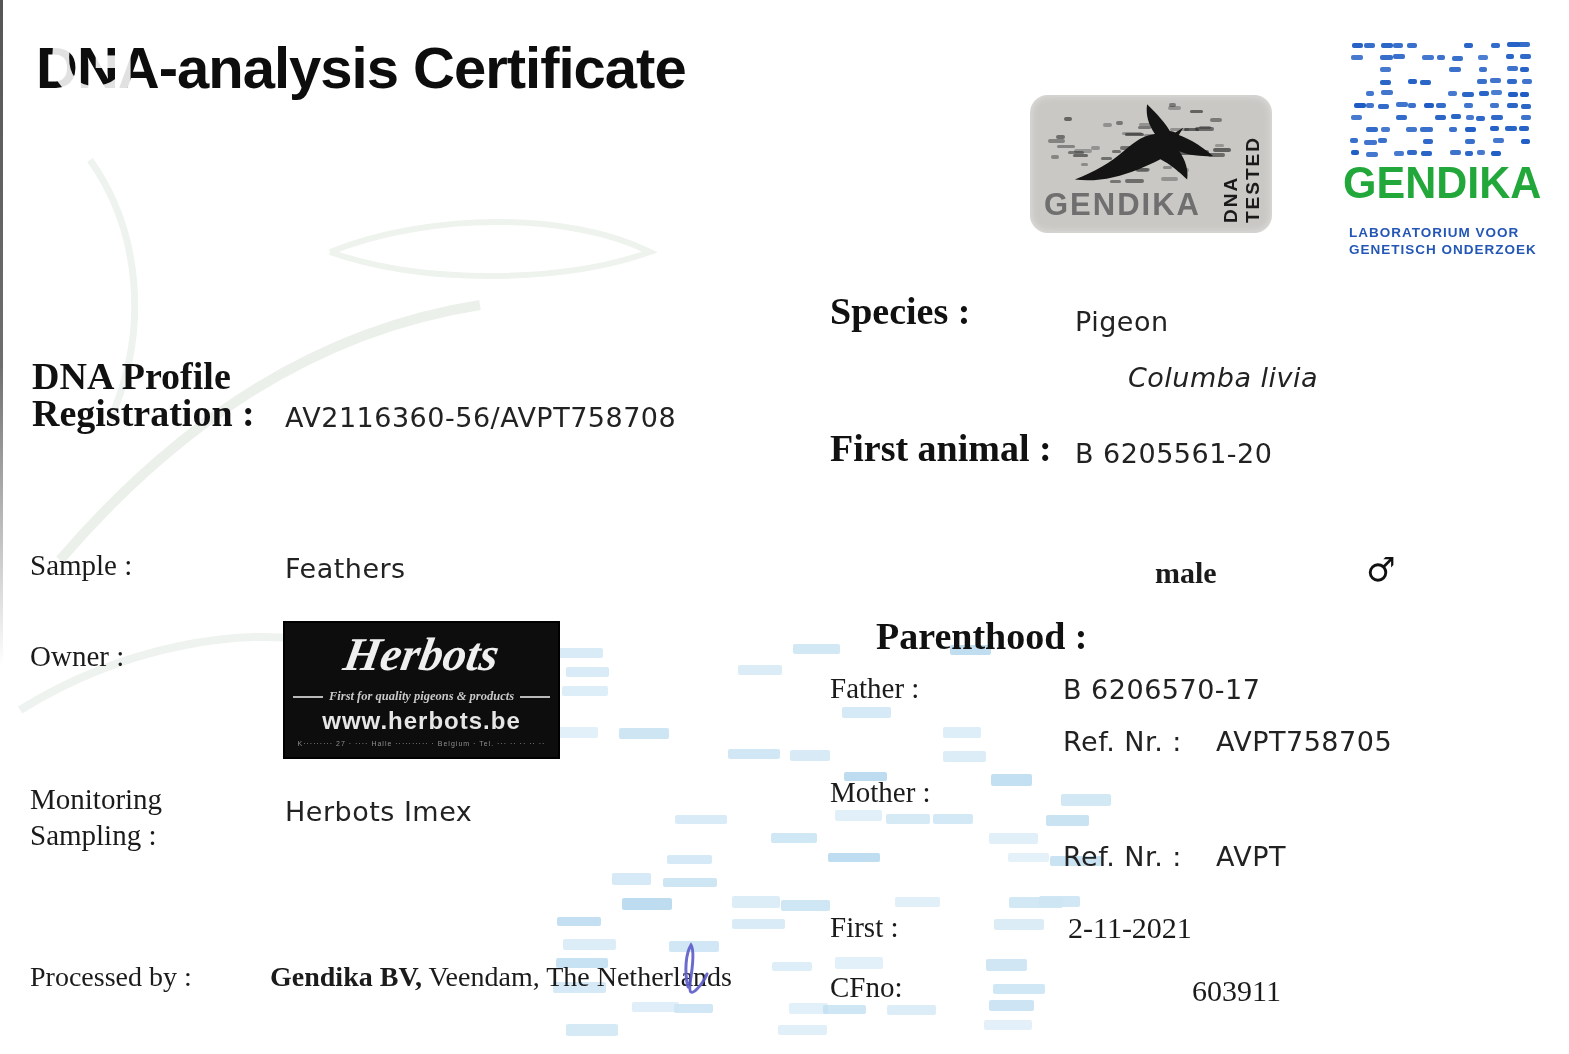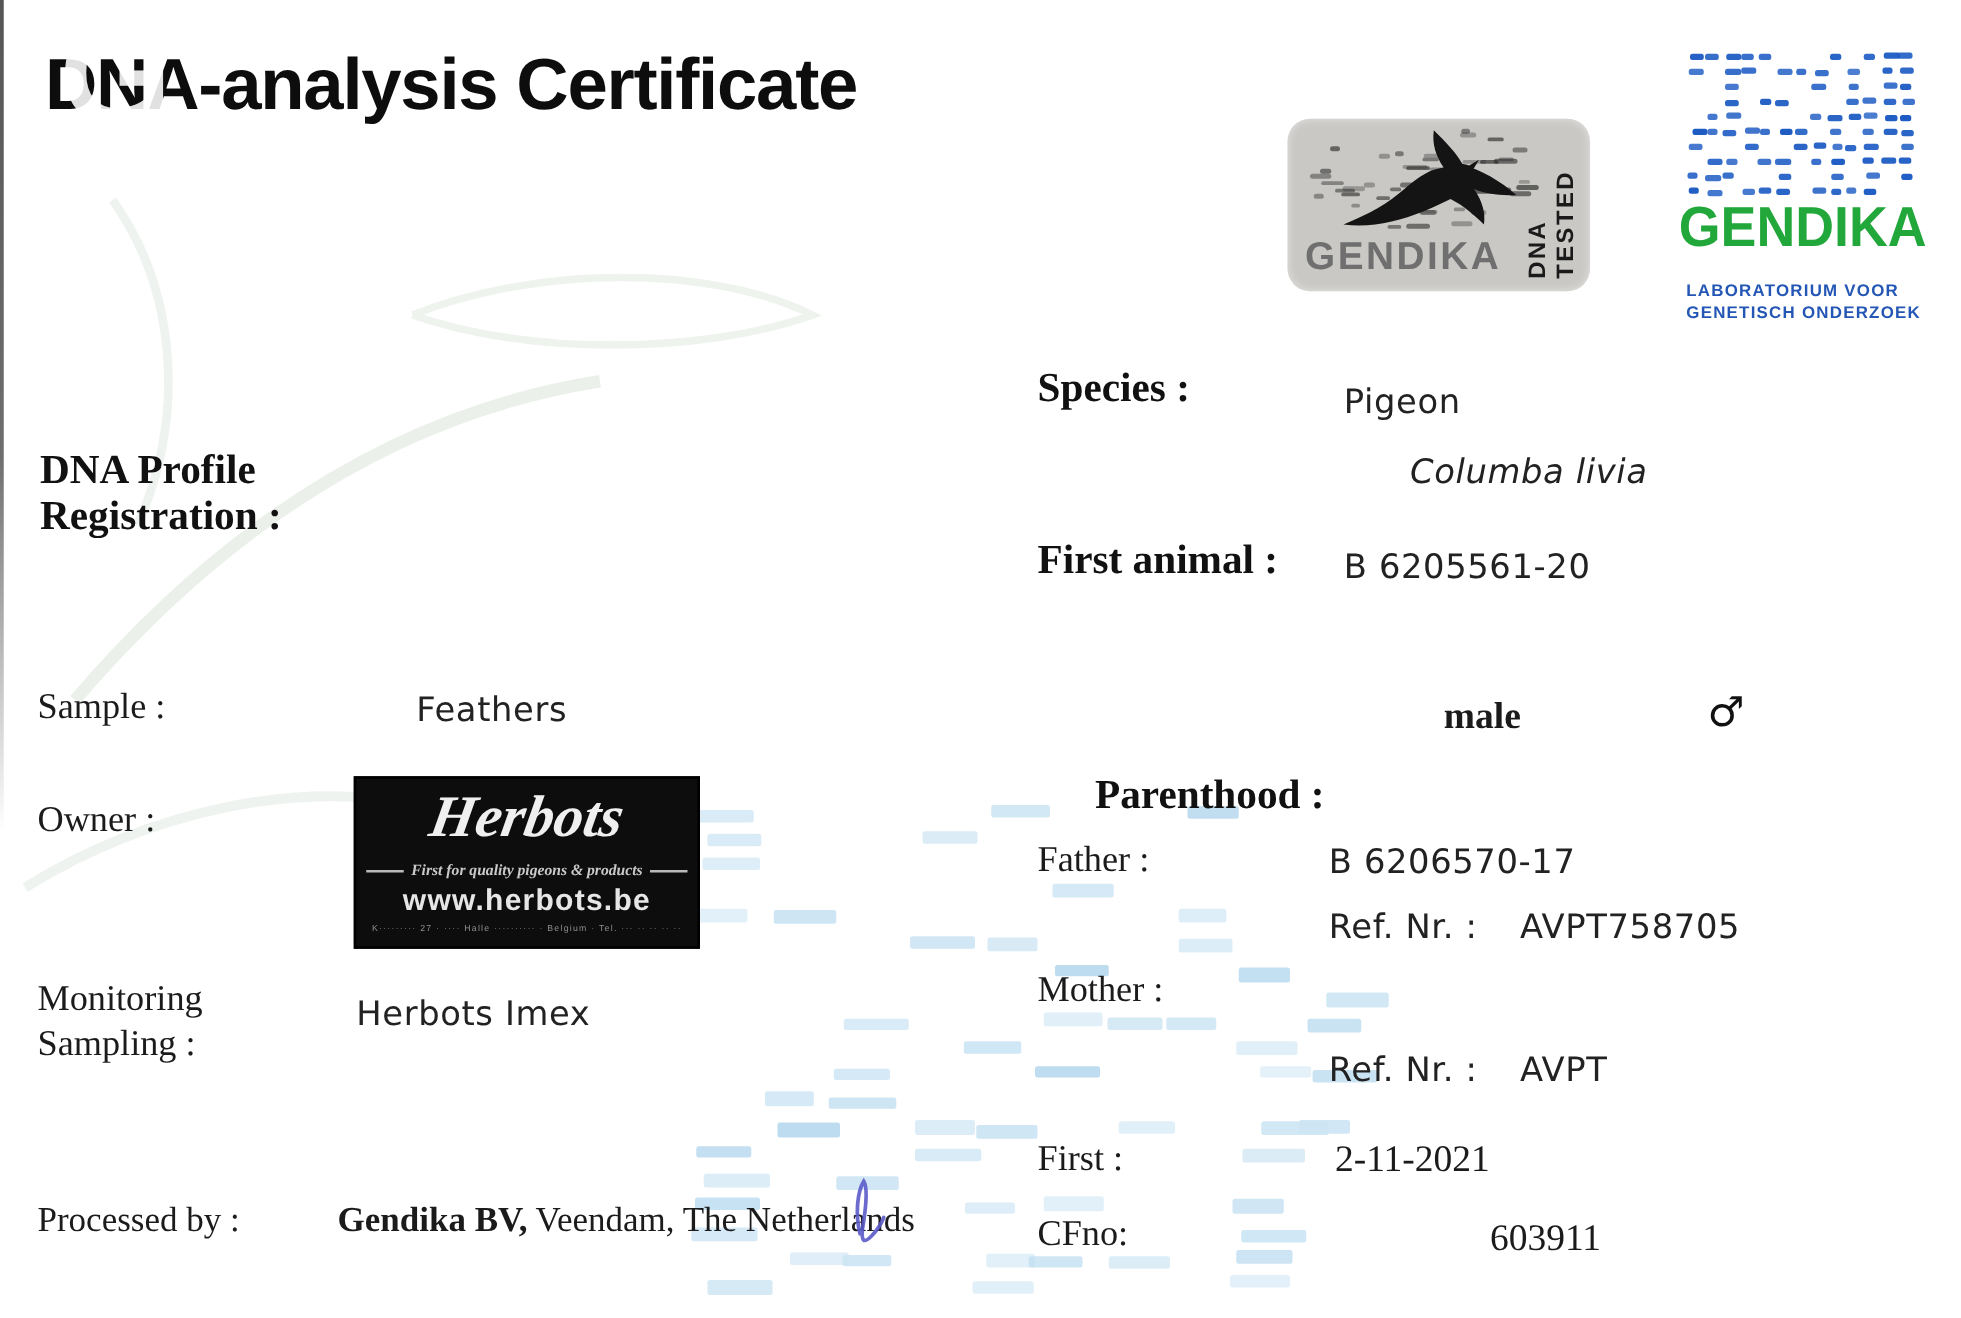--- a/index.html
+++ b/index.html
@@ -1,21 +1,21 @@
 <!DOCTYPE html>
 <html style="--brand-green: #22a73b; --brand-blue: #2457b5; --ink-blue: #5b5bc8;"><head>
 <meta charset="utf-8">
 <style>
   html,body{margin:0;padding:0;background:#ffffff;}
   #page{position:relative;width:1569px;height:1054px;background:#ffffff;overflow:hidden;
         font-family:"Liberation Serif",serif;color:#161616;}
 
   
   .serif-lbl{position:absolute;font-family:"Liberation Serif",serif;font-size:29px;color:#1b1b1b;white-space:pre-line;}
-  .serif-lbl-b{position:absolute;font-family:"Liberation Serif",serif;font-size:33px;font-weight:bold;color:#111;white-space:pre-line;line-height:37px;}
+  .serif-lbl-b{position:absolute;font-family:"Liberation Serif",serif;font-size:38px;font-weight:bold;color:#111;white-space:pre-line;line-height:37px;}
   .serif-val{position:absolute;font-family:"Liberation Serif",serif;font-size:30px;color:#1b1b1b;}
   .hand{position:absolute;font-family:"DejaVu Sans",sans-serif;font-size:27px;color:#222;letter-spacing:0.5px;}
   .hand-i{font-style:italic;}
 
   
   .title{position:absolute;left:36px;top:34px;font-family:"Liberation Sans",sans-serif;
          font-weight:bold;font-size:58px;letter-spacing:-1px;color:#0d0d0d;}
   .intro{position:absolute;left:38px;top:132px;width:660px;font-size:30px;line-height:38px;
          white-space:pre-line;color:#141414;}
 
@@ -280,23 +280,24 @@
       <div class="band" style="left: 126.953px; top: 108.467px; width: 8.06098px; height: 5px; background: rgb(30, 92, 196); opacity: 0.82;"></div>
       <div class="band" style="left: 141.293px; top: 109.036px; width: 9.62838px; height: 5px; background: rgb(30, 92, 196); opacity: 0.99;"></div>
     </div>
   <div class="logo-g">G</div>
   <div class="logo-brand">GENDIKA</div>
   <div class="logo-sub">LABORATORIUM VOOR
 GENETISCH ONDERZOEK</div>
 
   <div class="serif-lbl-b" style="left:32px;top:358px;">DNA Profile
 Registration :</div>
+  <div class="hand" style="left:285px;top:402px;">AV2116360-56/AVPT758708</div>
 
   <div class="serif-lbl" style="left:30px;top:549px;">Sample :</div>
-  <div class="hand" style="left:285px;top:553px;margin-left:48px;">Feathers</div>
+  <div class="hand" style="left:285px;top:553px;">Feathers</div>
 
   <div class="serif-lbl" style="left:30px;top:640px;">Owner :</div>
 
   <div class="herbots">
     <div class="herbots-name">Herbots</div>
     <div class="herbots-tag">
       <div class="rule"></div>
       <div class="tag-txt">First for quality pigeons &amp; products</div>
       <div class="rule"></div>
     </div>

